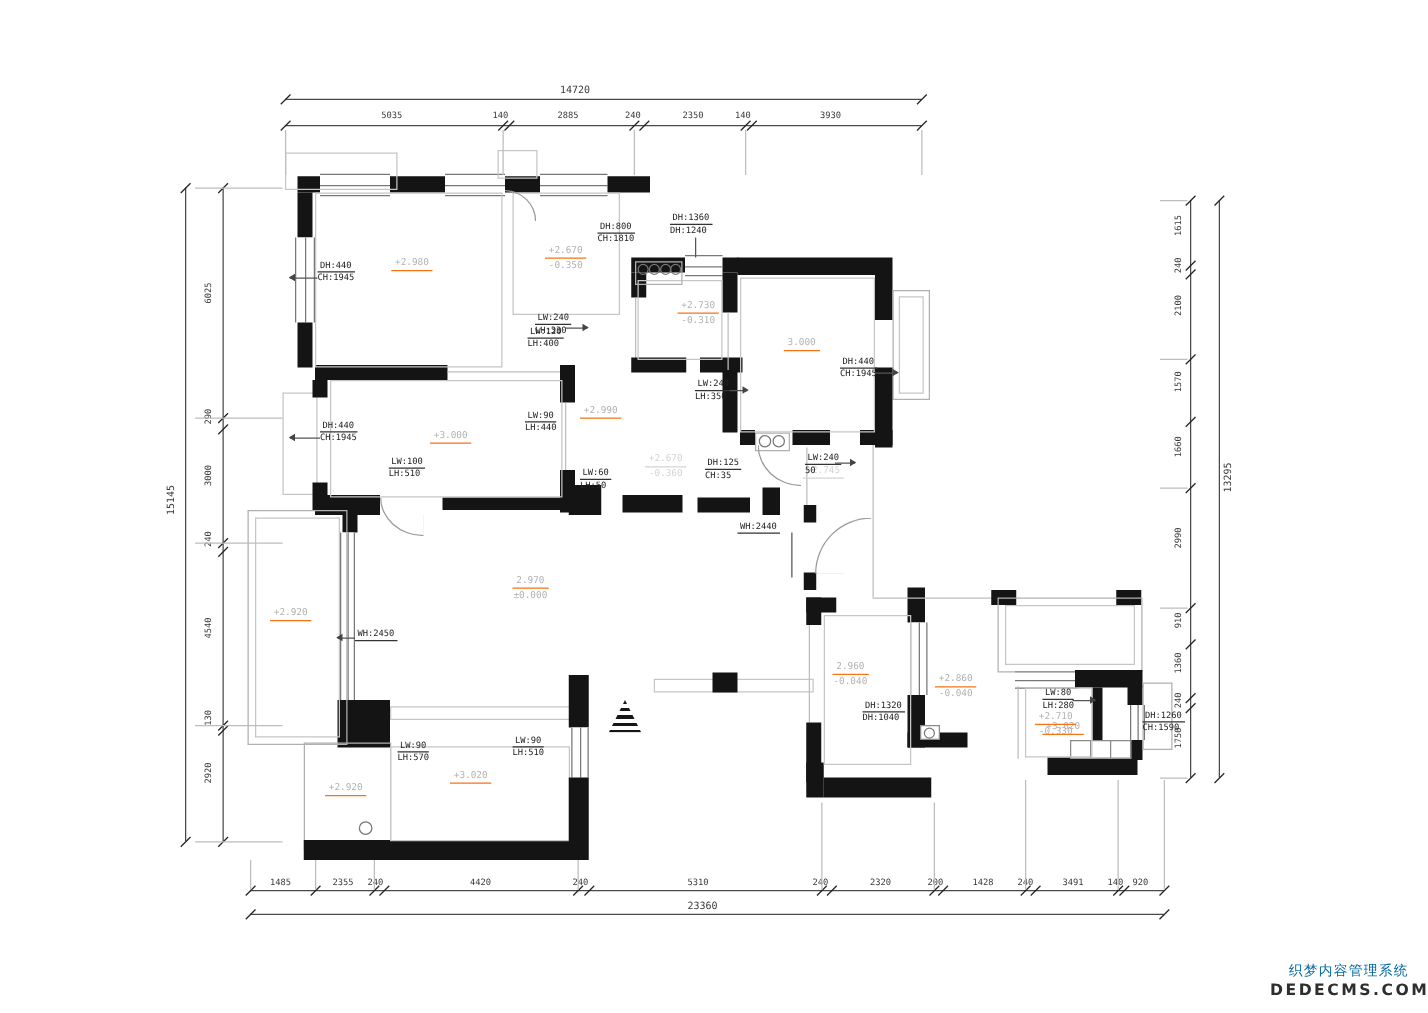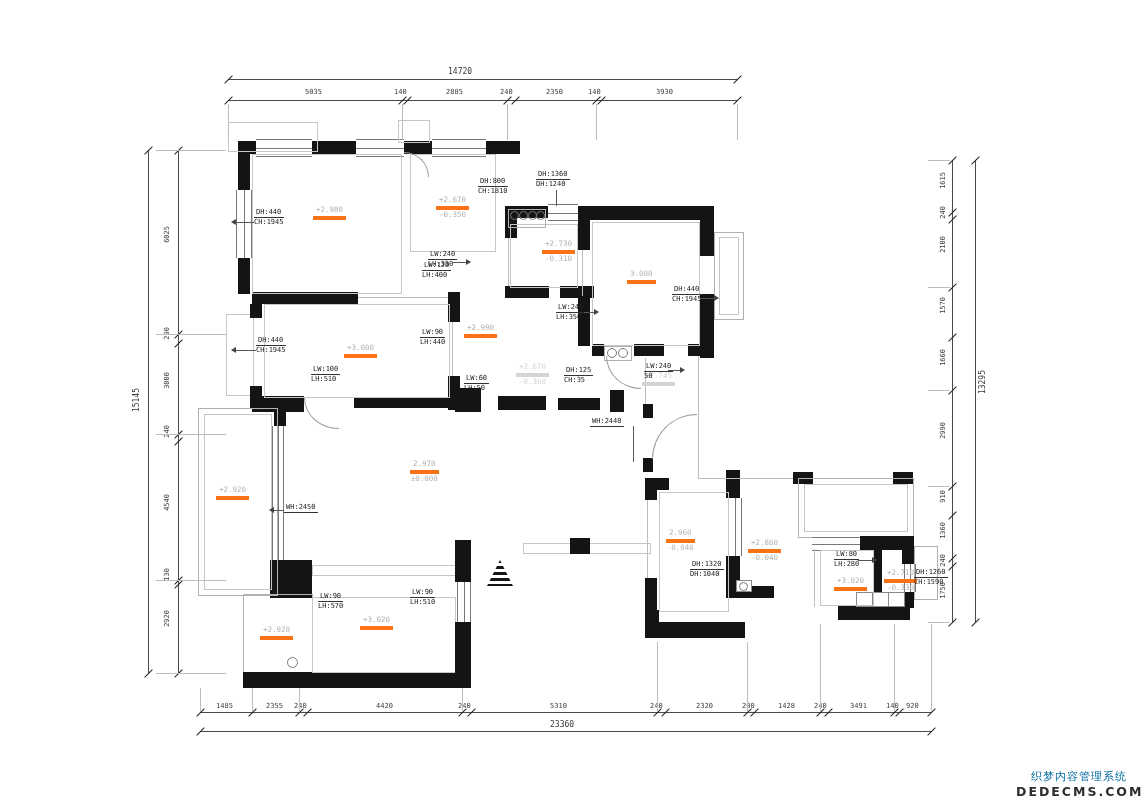--- a/index.html
+++ b/index.html
@@ -28,21 +28,21 @@
   .tick{position:absolute;width:11px;height:1px;background:#222;transform:rotate(-45deg)}
   .dimt{position:absolute;font-size:7px;color:#3a3a3a;white-space:nowrap;letter-spacing:0}
   .dimv{writing-mode:vertical-rl;transform:rotate(180deg)}
   .dimtot{font-size:8px}
   
   .ann{position:absolute;font-size:7px;line-height:1.35;color:#222;text-align:left;white-space:nowrap}
   .ann .u{display:block;border-bottom:1px solid #333;padding:0 2px}
   .ann .b{display:block}
   
   .lvl{position:absolute;font-size:7.5px;line-height:1.4;color:#b2b2b2;text-align:center;white-space:nowrap}
-  .lvl .u{display:block;border-bottom:4px solid #f97316;padding:0 3px}
+  .lvl .u{display:block;border-bottom:1px solid #f97316;padding:0 3px}
   .lvl .b{display:block}
   .faint{color:#d4d4d4}.faint .u{border-color:#d4d4d4}
   
   .arl{position:absolute;width:0;height:0;border:3px solid transparent;border-right:5px solid #444}
   .arr{position:absolute;width:0;height:0;border:3px solid transparent;border-left:5px solid #444}
   
   .awn{position:absolute;width:26px;height:26px;
        background:repeating-linear-gradient(#161616 0 3px,#ffffff 3px 6px);
        clip-path:polygon(50% 0,100% 100%,0 100%)}
   
@@ -382,21 +382,21 @@
       <span class="u">2.960</span>
       <span class="b">-0.040</span>
     </div>
   <div class="lvl" style="left:748px;top:538px">
       <span class="u">+2.860</span>
       <span class="b">-0.040</span>
     </div>
   <div class="lvl" style="left:834px;top:576px">
       <span class="u">+3.020</span>
     </div>
-  <div class="lvl" style="left:884px;top:568px">
+  <div class="lvl" style="left:828px;top:568px">
       <span class="u">+2.710</span>
       <span class="b">-0.330</span>
     </div>
 
   <div class="ann" style="left:254px;top:208px">
       <span class="u">DH:440</span>
       <span class="b">CH:1945</span>
     </div>
   <div class="ann" style="left:536px;top:170px">
       <span class="u">DH:1360</span>

